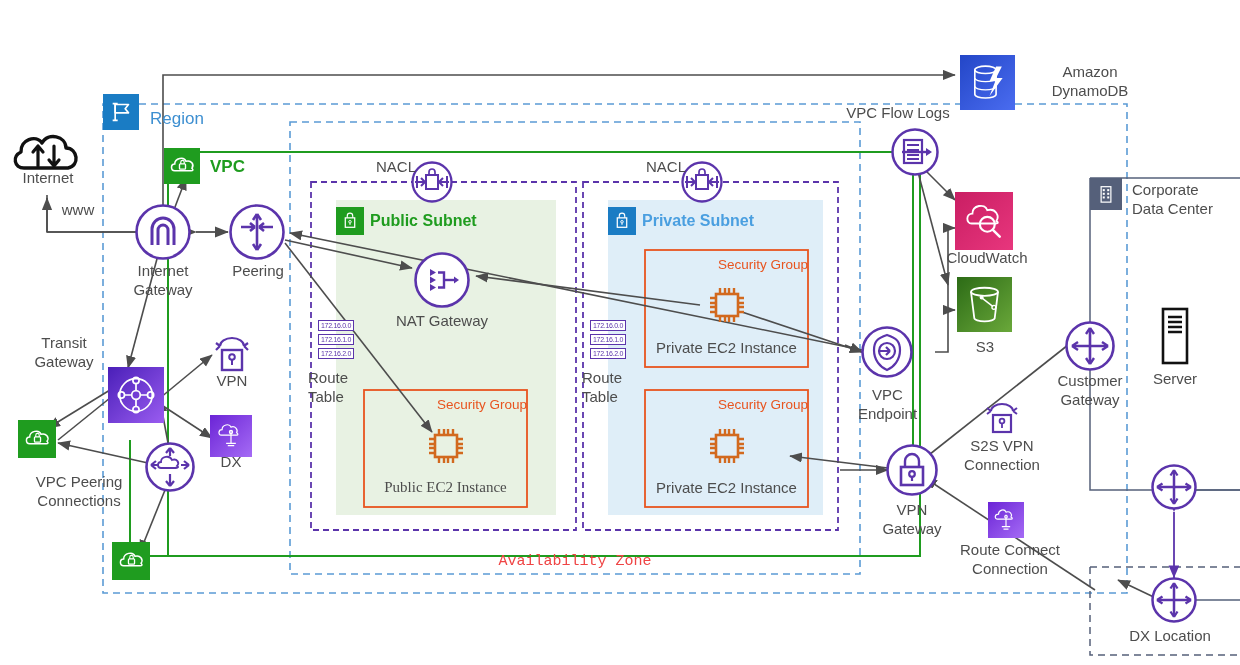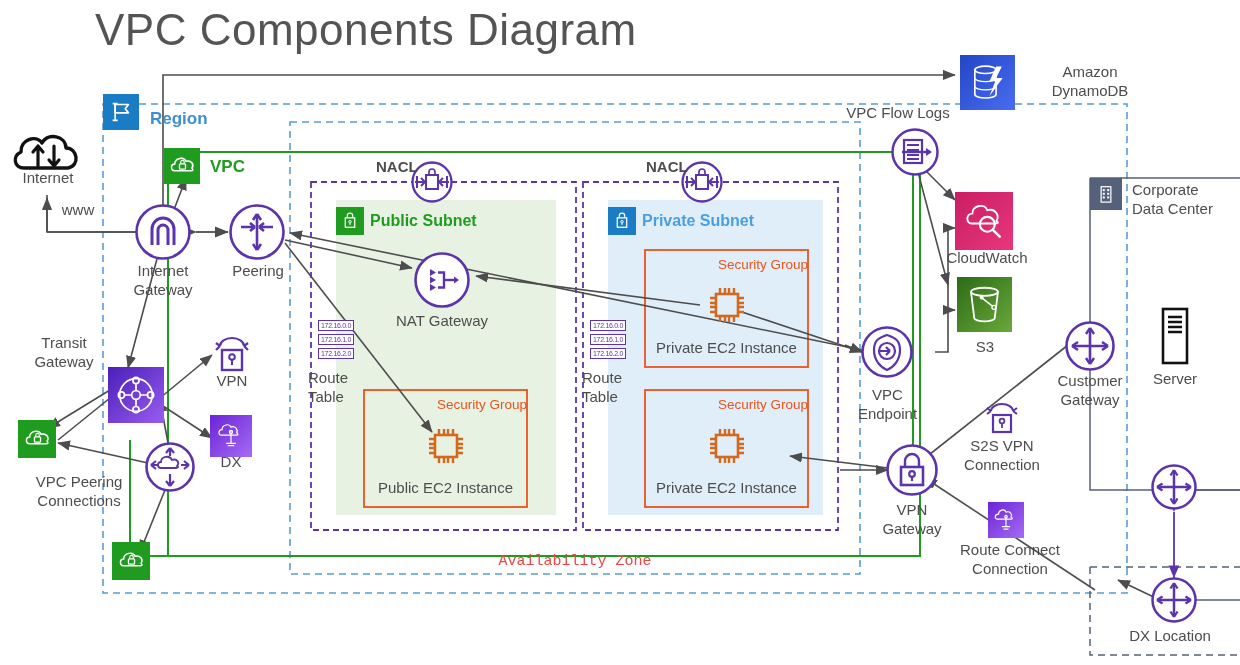--- a/index.html
+++ b/index.html
@@ -3,41 +3,40 @@
 <meta charset="utf-8">
 <style>
   html,body{margin:0;padding:0;background:#ffffff;}
   body{width:1240px;height:665px;position:relative;overflow:hidden;
        font-family:"Liberation Sans","DejaVu Sans",sans-serif;}
   #stage{position:absolute;left:0;top:0;width:1240px;height:665px;}
   #svgroot{position:absolute;left:0;top:0;width:1240px;height:665px;}
   .lbl{position:absolute;color:#4d4d4d;font-size:15px;line-height:19px;text-align:center;}
   .title{position:absolute;left:95px;top:5px;font-size:44px;color:#545454;
          font-weight:400;letter-spacing:.5px;white-space:nowrap;}
-  .grp-lbl{position:absolute;font-size:15px;white-space:nowrap;font-weight:bold;}
+  .grp-lbl{position:absolute;font-size:15px;white-space:nowrap;}
   .region-lbl{color:#3d8fd1;font-size:17px;}
   .vpc-lbl{color:#1f9c1f;font-size:17px;font-weight:bold;}
   .subnet-lbl{font-size:16px;font-weight:bold;}
   .pub-sub{color:#1f9c1f;}
   .priv-sub{color:#4a9fe0;}
   .az-lbl{color:#ef4444;font-size:15px;font-family:Liberation Mono, monospace;}
   .nacl-lbl{color:#4d4d4d;font-size:15px;margin-left:14px;}
   .sg-lbl{color:#e8541f;font-size:13.5px;text-align:right;width:100%;}
   .cidr{position:absolute;border:1.7px solid #5b34ab;background:#fff;
         color:#5b34ab;font-size:7px;line-height:9px;padding:0 2px;
         letter-spacing:-.3px;white-space:nowrap;font-family:"Liberation Sans",sans-serif;}
   .icobox{position:absolute;}
   .sqicon{position:absolute;display:flex;align-items:center;justify-content:center;}
 </style>
 </head>
 <body>
 
 <div id="stage">
 
-  <div class="title">VPC Components Diagram</div>
 
   <svg id="svgroot" viewBox="0 0 1240 665">
     <defs>
       <marker id="ah" markerWidth="9" markerHeight="9" refX="7.5" refY="3.2" orient="auto" markerUnits="strokeWidth">
         <path d="M0,0 L8,3.2 L0,6.4 z" fill="#4d4d4d"></path>
       </marker>
       <marker id="ahs" markerWidth="9" markerHeight="9" refX="7.5" refY="3.2" orient="auto" markerUnits="strokeWidth">
         <path d="M0,0 L8,3.2 L0,6.4 z" fill="#4d4d4d"></path>
       </marker>
       <marker id="ahp" markerWidth="8" markerHeight="8" refX="7" refY="3" orient="auto" markerUnits="strokeWidth">
@@ -499,21 +498,21 @@
   <div class="cidr" style="left:318px;top:348px;">172.16.2.0</div>
 
   <div class="cidr" style="left:590px;top:320px;">172.16.0.0</div>
   <div class="cidr" style="left:590px;top:334px;">172.16.1.0</div>
   <div class="cidr" style="left:590px;top:348px;">172.16.2.0</div>
 
   <div class="lbl sg-lbl" style="left:364px;top:395px;width:163px;">Security Group</div>
   <div class="lbl sg-lbl" style="left:645px;top:255px;width:163px;">Security Group</div>
   <div class="lbl sg-lbl" style="left:645px;top:395px;width:163px;">Security Group</div>
 
-  <div class="lbl" style="left:364px;top:478px;width:163px;">Public EC2 Instance</div>
+  <div class="lbl" style="left:364px;top:478px;width:163px;font-family:Liberation Serif, serif;">Public EC2 Instance</div>
   <div class="lbl" style="left:645px;top:338px;width:163px;">Private EC2 Instance</div>
   <div class="lbl" style="left:645px;top:478px;width:163px;">Private EC2 Instance</div>
 
   <div class="lbl" style="left:838px;top:103px;width:120px;">VPC Flow Logs</div>
 
   <div class="lbl" style="left:1030px;top:62px;width:120px;white-space:pre-line;text-align:center;">Amazon
 DynamoDB</div>
 
   <div class="lbl" style="left:927px;top:248px;width:120px;">CloudWatch</div>
 

